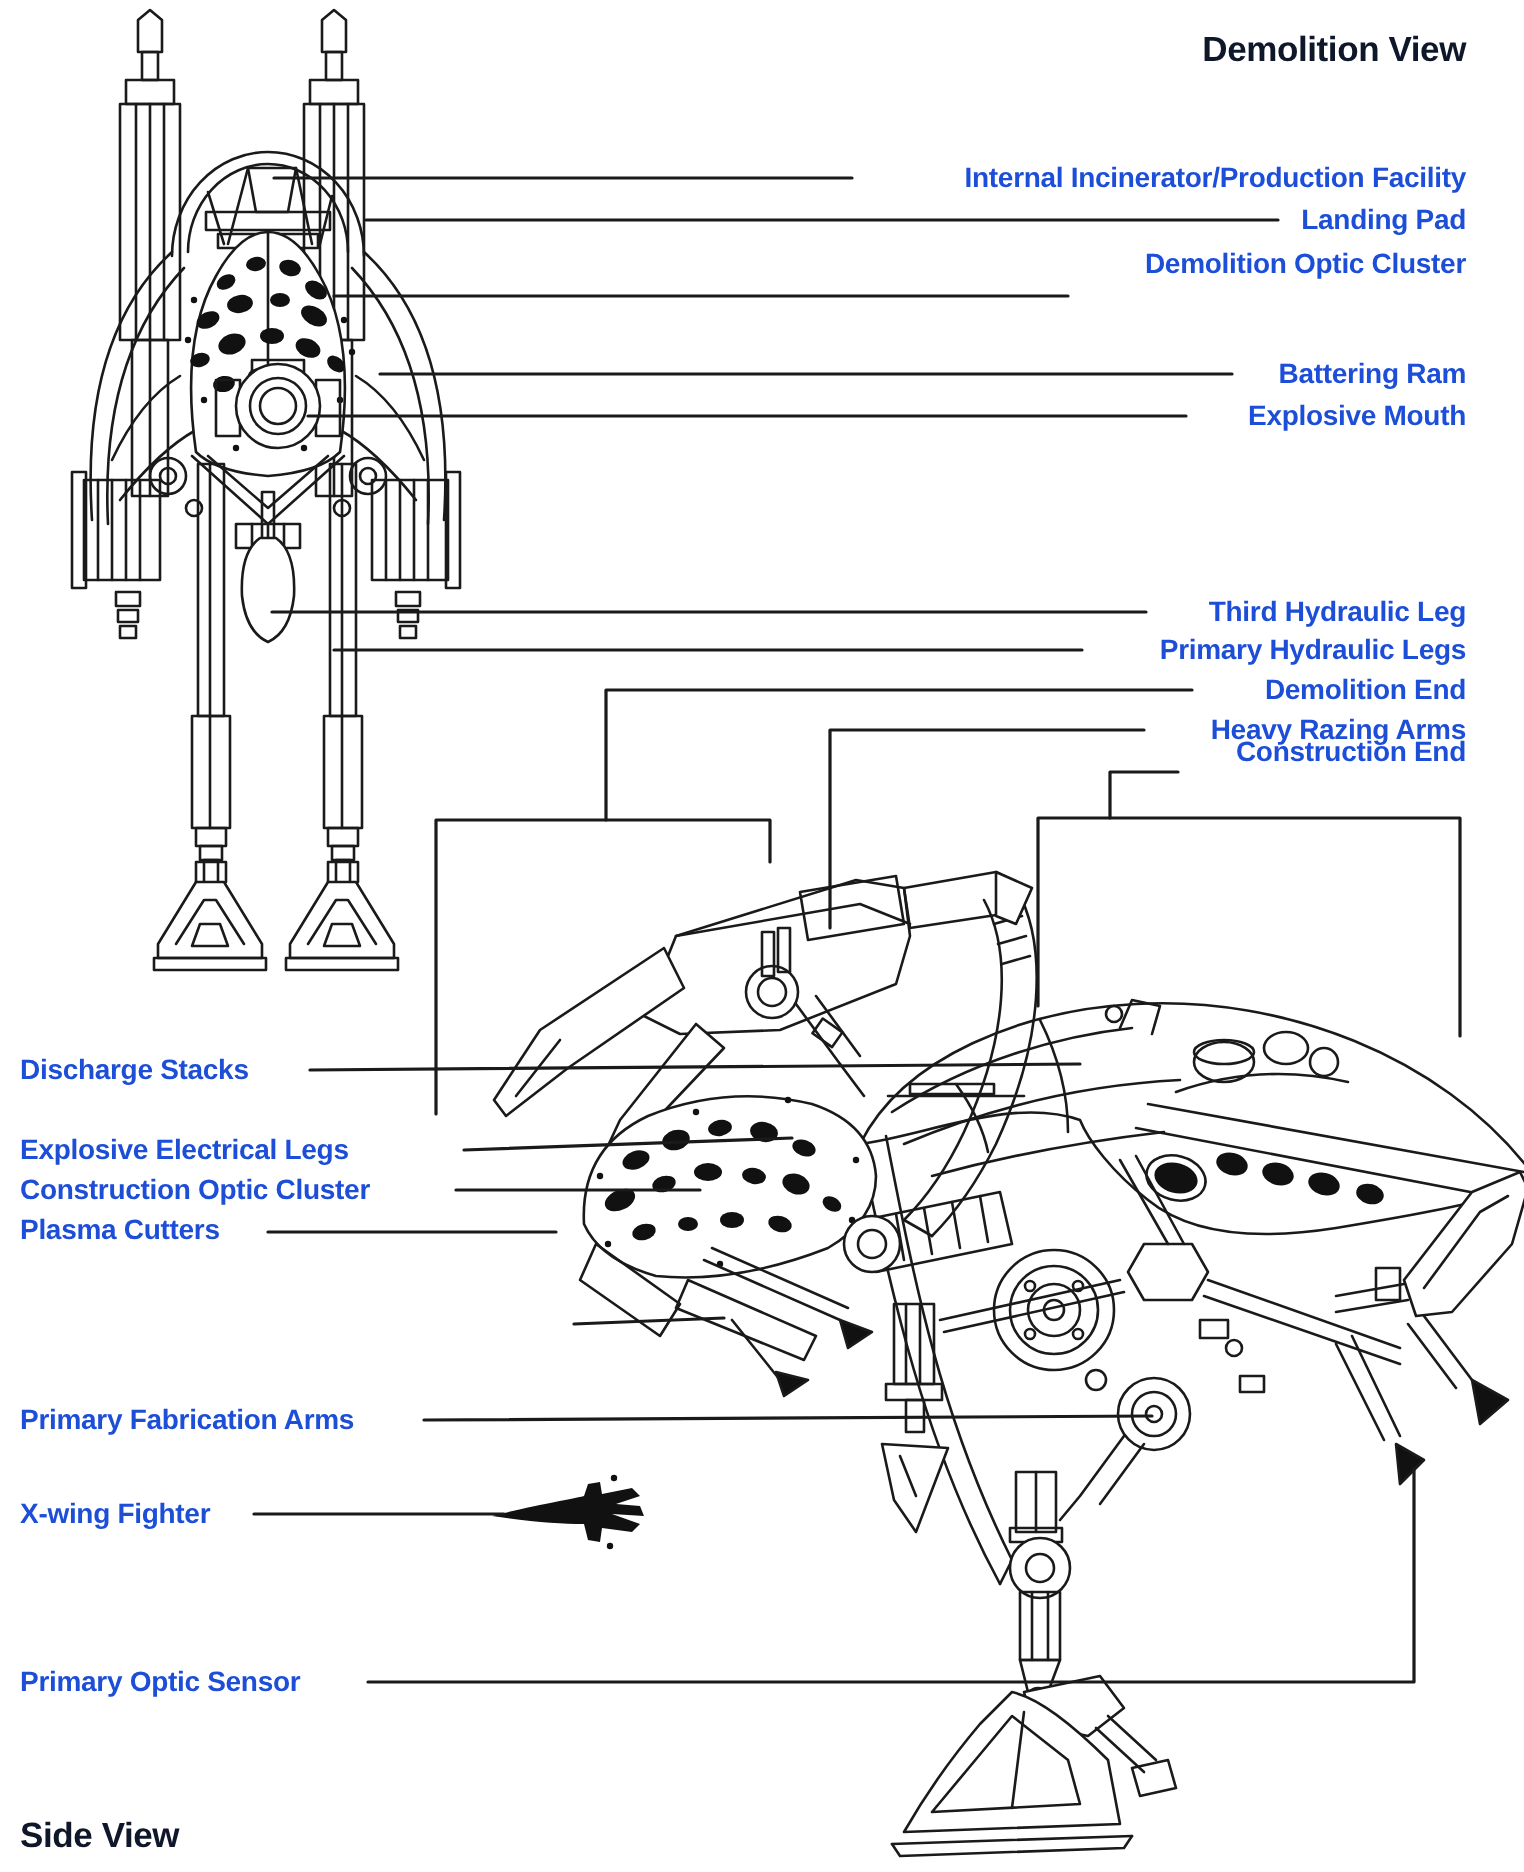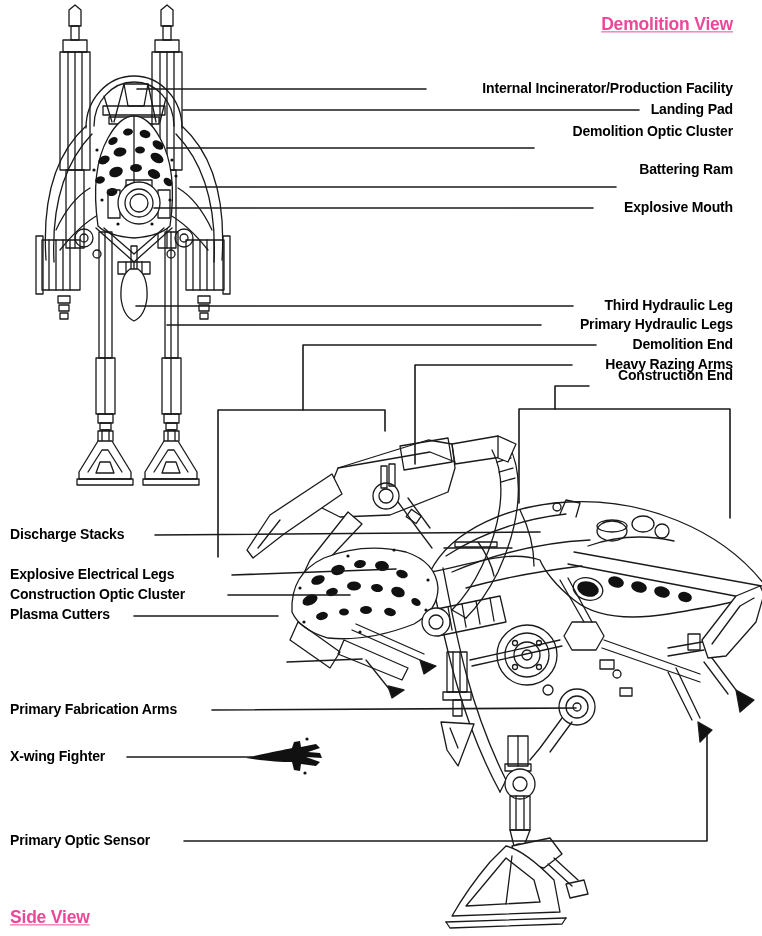--- a/index.html
+++ b/index.html
@@ -1,27 +1,27 @@
 <!DOCTYPE html>
 <html><head>
 <meta charset="utf-8">
 <style>
   html,body{margin:0;padding:0;}
   body{width:762px;height:936px;background:#ffffff;position:relative;overflow:hidden;
        font-family:"Liberation Sans", sans-serif;}
   .stage{position:absolute;inset:0;}
   svg.art{position:absolute;left:0;top:0;}
-  .label{position:absolute;white-space:nowrap;color:#000000;
+  .label{position:absolute;white-space:nowrap;color:#1d4ed8;
          font:bold 14px/1.1 "Liberation Sans", sans-serif;letter-spacing:-0.15px;
          transform:translateY(-50%);}
   .label.right{right:29px;text-align:right;}
   .label.left{left:10px;text-align:center;}
-  .viewtitle{position:absolute;white-space:nowrap;color:#ec4899;
+  .viewtitle{position:absolute;white-space:nowrap;color:#0f172a;
          font:bold 17.5px/1.1 "Liberation Sans", sans-serif;letter-spacing:-0.2px;
-         transform:translateY(-50%);text-decoration:underline;}
+         transform:translateY(-50%);}
 </style>
 </head>
 <body>
 
 <div class="stage">
 
 <svg class="art" width="762" height="936" viewBox="0 0 762 936">
   <g stroke="#1a1a1a" stroke-width="1.3" fill="none" stroke-linejoin="round" stroke-linecap="round">
 
     <g>
@@ -362,21 +362,21 @@
     </g>
   </g>
 </svg>
 
 <div class="viewtitle" style="right:29px;top:25px;">Demolition View</div>
 <div class="viewtitle" style="left:10px;top:918px;">Side View</div>
 
 <div class="label right" style="top:89px;">Internal Incinerator/Production Facility</div>
 <div class="label right" style="top:110px;">Landing Pad</div>
 <div class="label right" style="top:132px;">Demolition Optic Cluster</div>
-<div class="label right" style="top:170px;">Battering Ram</div>
+<div class="label right" style="top:187px;">Battering Ram</div>
 <div class="label right" style="top:208px;">Explosive Mouth</div>
 <div class="label right" style="top:306px;">Third Hydraulic Leg</div>
 <div class="label right" style="top:325px;">Primary Hydraulic Legs</div>
 <div class="label right" style="top:345px;">Demolition End</div>
 <div class="label right" style="top:365px;">Heavy Razing Arms</div>
 <div class="label right" style="top:376px;">Construction End</div>
 
 <div class="label left" style="top:535px;">Discharge Stacks</div>
 <div class="label left" style="top:575px;">Explosive Electrical Legs</div>
 <div class="label left" style="top:595px;">Construction Optic Cluster</div>

